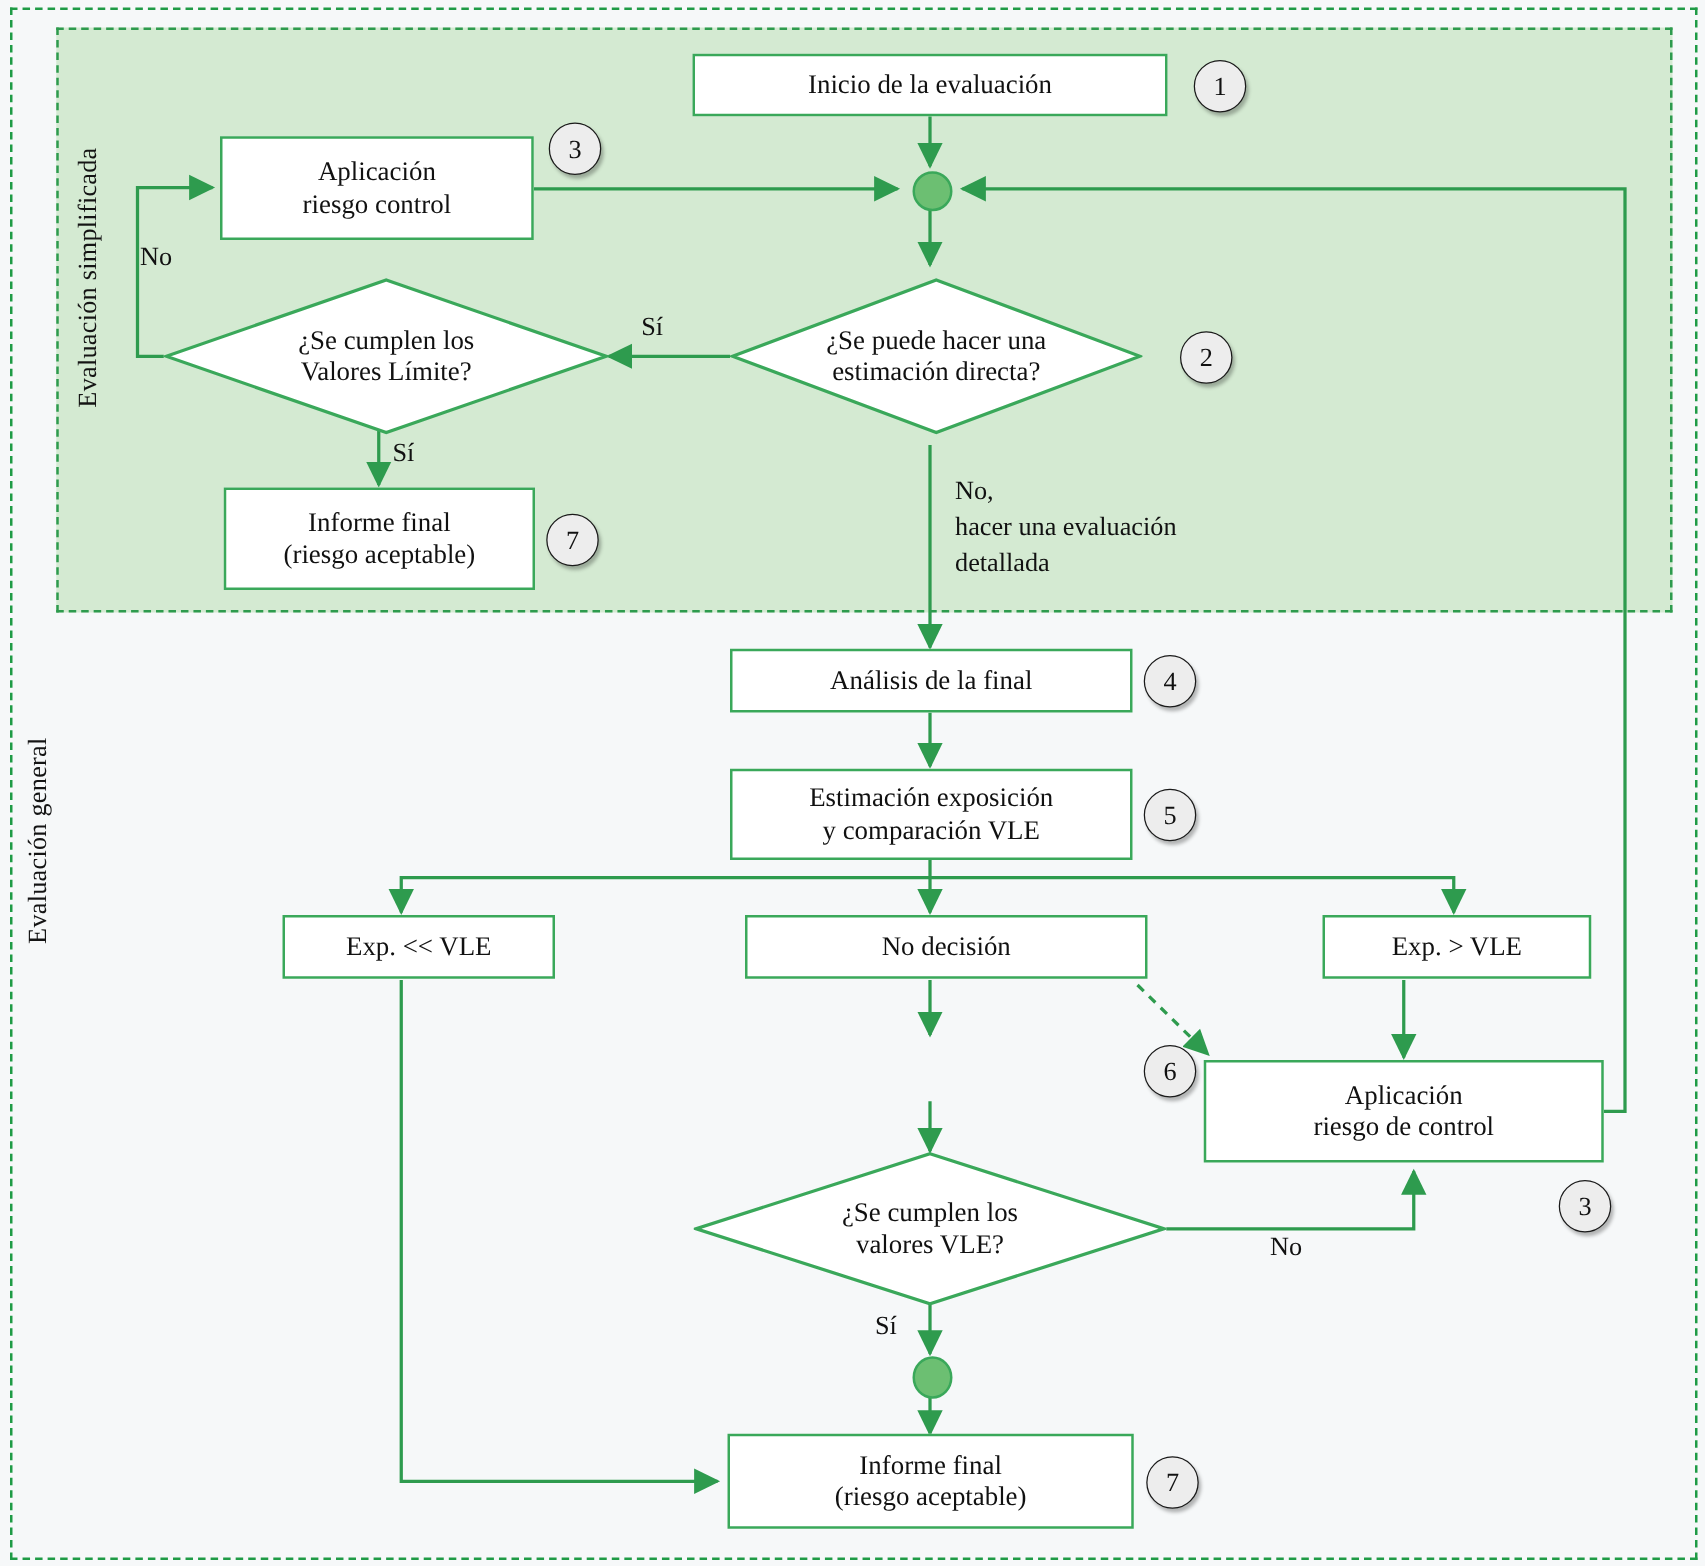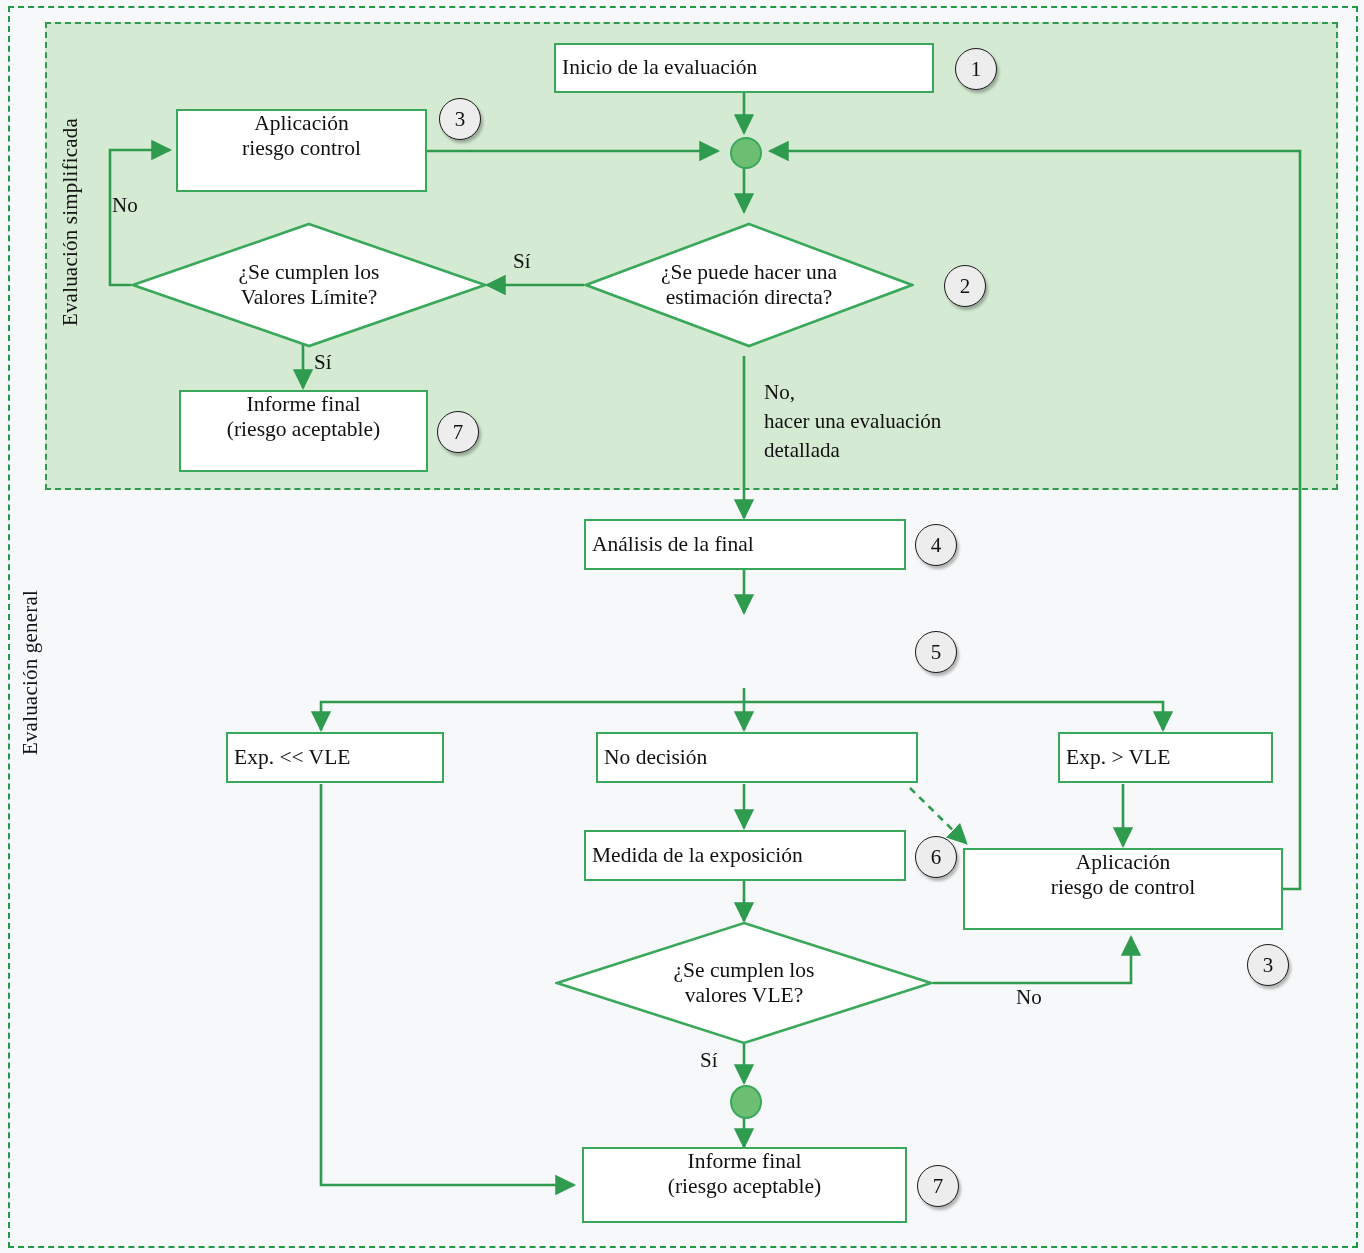--- a/index.html
+++ b/index.html
@@ -23,21 +23,21 @@
     font-size:21px;color:#141414;letter-spacing:.2px;white-space:nowrap;
   }
   #lbl-simplificada{left:58px;top:118px;}
   #lbl-general{left:18px;top:590px;}
 
   
   svg.edges{position:absolute;left:0;top:0;width:1364px;height:1253px;pointer-events:none;}
 
   
   .node{position:absolute;box-sizing:border-box;background:#ffffff;border:2.5px solid #3aa85a;
-        display:flex;align-items:center;text-align:center;
+        display:flex;align-items:center;justify-content:center;text-align:center;
         font-size:21.5px;color:#111;line-height:1.18;}
   .node span{display:block;padding:0 6px;}
 
   .diamond{position:absolute;}
   .diamond .dtext{position:absolute;left:0;top:0;width:100%;height:100%;
         display:flex;align-items:center;justify-content:center;text-align:center;
         font-size:21.5px;color:#111;line-height:1.16;}
 
   .dot{position:absolute;border-radius:50%;background:#6cbf72;border:2px solid #3aa85a;}
 
@@ -153,37 +153,38 @@
     <span>Informe final</span>
     <span>(riesgo aceptable)</span>
   </div>
   <div class="badge" style="left:437px;top:411px;">7</div>
 
   <div class="node" style="left:584px;top:519px;width:322px;height:51px;">
     <span>Análisis de la final</span>
   </div>
   <div class="badge" style="left:915px;top:524px;">4</div>
 
+  <div class="node" style="left:584px;top:615px;width:322px;height:73px;flex-direction:column;">
+    <span>Estimación exposición</span>
+    <span>y comparación VLE</span>
+  </div>
   <div class="badge" style="left:915px;top:631px;">5</div>
 
   <div class="node" style="left:226px;top:732px;width:218px;height:51px;">
     <span>Exp. &lt;&lt; VLE</span>
   </div>
 
   <div class="node" style="left:596px;top:732px;width:322px;height:51px;">
     <span>No decisión</span>
   </div>
 
   <div class="node" style="left:1058px;top:732px;width:215px;height:51px;">
     <span>Exp. &gt; VLE</span>
   </div>
 
-  <div class="node" style="left:584px;top:830px;width:322px;height:51px;">
-    <span>Medida de la exposición</span>
-  </div>
   <div class="badge" style="left:915px;top:836px;">6</div>
 
   <div class="node" style="left:963px;top:848px;width:320px;height:82px;flex-direction:column;">
     <span>Aplicación</span>
     <span>riesgo de control</span>
   </div>
   <div class="badge" style="left:1247px;top:944px;">3</div>
 
   <div class="diamond" style="left:555px;top:921px;width:378px;height:124px;">
     <svg width="378" height="124" viewBox="0 0 378 124">

